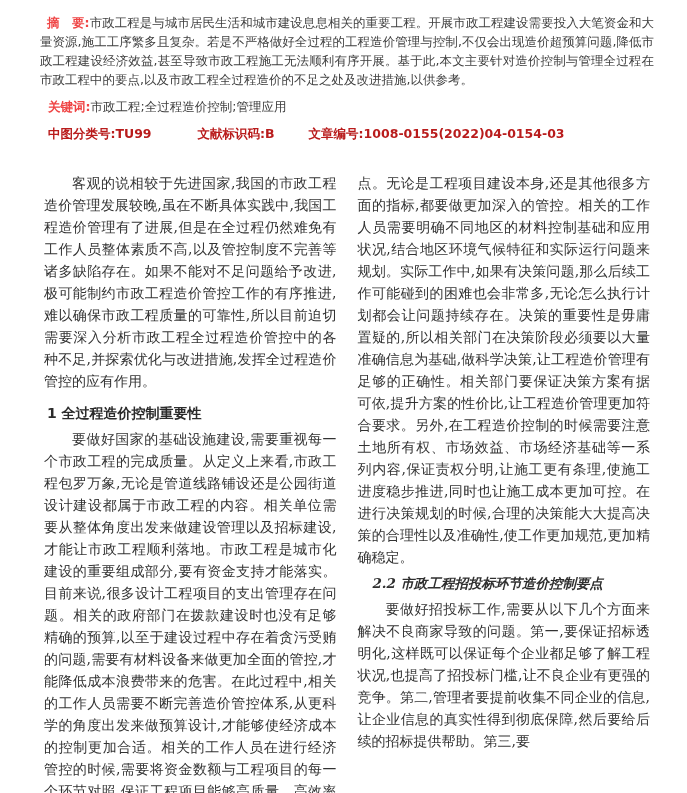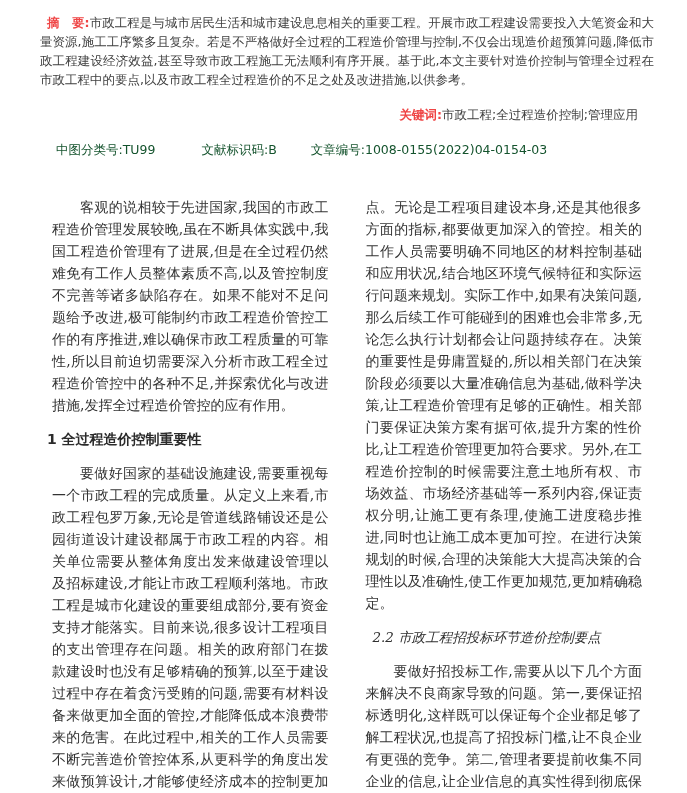--- a/index.html
+++ b/index.html
@@ -15,41 +15,41 @@
     background:#ffffff;
     color:#3a3a3a;
   }
   
   .header {
     font-family:"DejaVu Sans","Liberation Sans",sans-serif;
     font-size:12.5px; line-height:19px; color:#404040;
   }
   .abstract { margin:0; text-align:justify; text-indent:7px; }
   .abstract b, .keywords b { color:#ef4444; }
-  .keywords { margin:16px;text-align:right; }
-  .meta { margin:16px; font-weight:normal; color:#14532d; white-space:nowrap; }
+  .keywords { margin:8px; }
+  .meta { margin:8px; font-weight:bold; color:#b91c1c; white-space:nowrap; }
   .meta .mi2 { margin-left:46px; }
   .meta .mi3 { margin-left:34px; }
   
   .columns {
     display:flex; gap:13px; margin-top:25px;
     font-family:"DejaVu Serif","Liberation Serif",serif;
     font-size:14px; line-height:22px; color:#333333;
   }
   .col { width:307px; text-align:justify; }
-  .para { margin:12px; }
+  .para { margin:4px; }
   .indent { text-indent:2em; }
   .sec-heading {
     font-family:"DejaVu Sans","Liberation Sans",sans-serif;
     font-size:14px; font-weight:bold; color:#2b2b2b;
     margin:10px 0 3px 7px; line-height:22px;
   }
   .sub-heading {
     font-family:"DejaVu Serif","Liberation Serif",serif;
-    font-style:italic; font-weight:400; font-size:13.5px;
+    font-style:italic; font-weight:700; font-size:13.5px;
     color:#2f2f2f; margin:0; line-height:22px; text-indent:1.4em;
   }
   sup.ref { font-size:9px; line-height:0; vertical-align:super; }
 </style>
 </head>
 <body>
 
 <div class="page">
 
   <div class="header">

